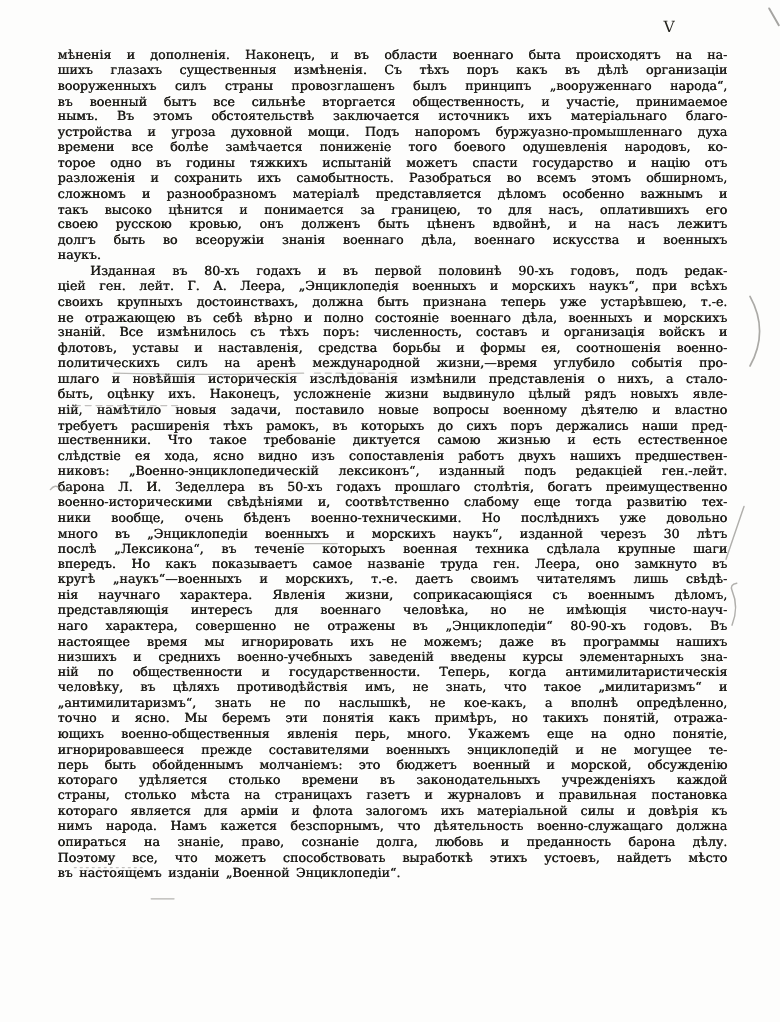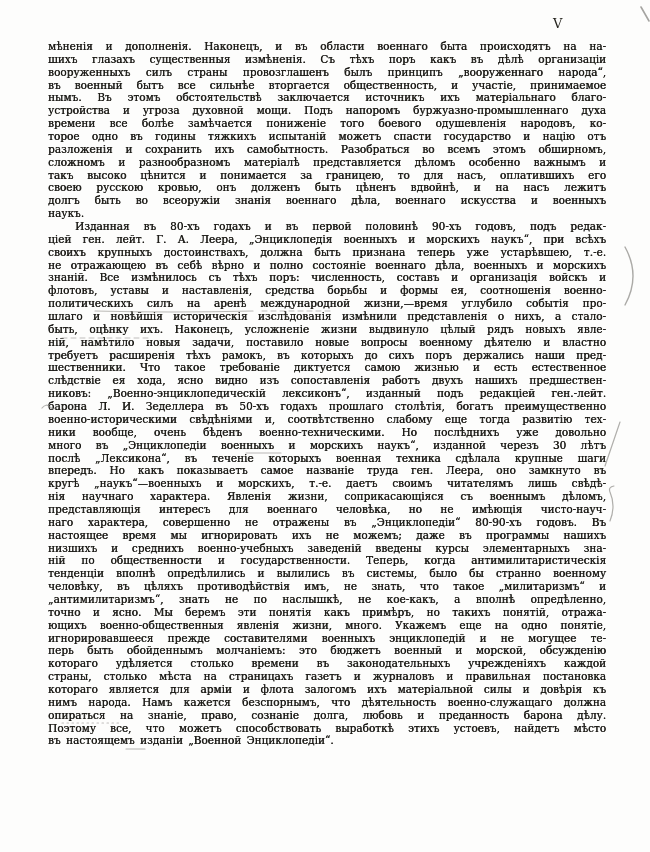--- a/index.html
+++ b/index.html
@@ -92,25 +92,24 @@
       <div class="line">много въ „Энциклопедіи военныхъ и морскихъ наукъ“, изданной черезъ 30 лѣтъ</div>
       <div class="line">послѣ „Лексикона“, въ теченіе которыхъ военная техника сдѣлала крупные шаги</div>
       <div class="line">впередъ. Но какъ показываетъ самое названіе труда ген. Леера, оно замкнуто въ</div>
       <div class="line">кругѣ „наукъ“—военныхъ и морскихъ, т.-е. даетъ своимъ читателямъ лишь свѣдѣ-</div>
       <div class="line">нія научнаго характера. Явленія жизни, соприкасающіяся съ военнымъ дѣломъ,</div>
       <div class="line">представляющія интересъ для военнаго человѣка, но не имѣющія чисто-науч-</div>
       <div class="line">наго характера, совершенно не отражены въ „Энциклопедіи“ 80-90-хъ годовъ. Въ</div>
       <div class="line">настоящее время мы игнорировать ихъ не можемъ; даже въ программы нашихъ</div>
       <div class="line">низшихъ и среднихъ военно-учебныхъ заведеній введены курсы элементарныхъ зна-</div>
       <div class="line">ній по общественности и государственности. Теперь, когда антимилитаристическія</div>
-      <div class="line">тенденціи вполнѣ опредѣлились и вылились въ системы, было бы странно военному</div>
       <div class="line">человѣку, въ цѣляхъ противодѣйствія имъ, не знать, что такое „милитаризмъ“ и</div>
       <div class="line">„антимилитаризмъ“, знать не по наслышкѣ, не кое-какъ, а вполнѣ опредѣленно,</div>
       <div class="line">точно и ясно. Мы беремъ эти понятія какъ примѣръ, но такихъ понятій, отража-</div>
-      <div class="line">ющихъ военно-общественныя явленія жизни, много. Укажемъ еще на одно понятіе,</div>
+      <div class="line">ющихъ военно-общественныя явленія перь, много. Укажемъ еще на одно понятіе,</div>
       <div class="line">игнорировавшееся прежде составителями военныхъ энциклопедій и не могущее те-</div>
       <div class="line">перь быть обойденнымъ молчаніемъ: это бюджетъ военный и морской, обсужденію</div>
       <div class="line">котораго удѣляется столько времени въ законодательныхъ учрежденіяхъ каждой</div>
       <div class="line">страны, столько мѣста на страницахъ газетъ и журналовъ и правильная постановка</div>
       <div class="line">котораго является для арміи и флота залогомъ ихъ матеріальной силы и довѣрія къ</div>
       <div class="line">нимъ народа. Намъ кажется безспорнымъ, что дѣятельность военно-служащаго должна</div>
       <div class="line">опираться на знаніе, право, сознаніе долга, любовь и преданность барона дѣлу.</div>
       <div class="line">Поэтому все, что можетъ способствовать выработкѣ этихъ устоевъ, найдетъ мѣсто</div>
       <div class="line para-last">въ настоящемъ изданіи „Военной Энциклопедіи“.</div>
     </div>

